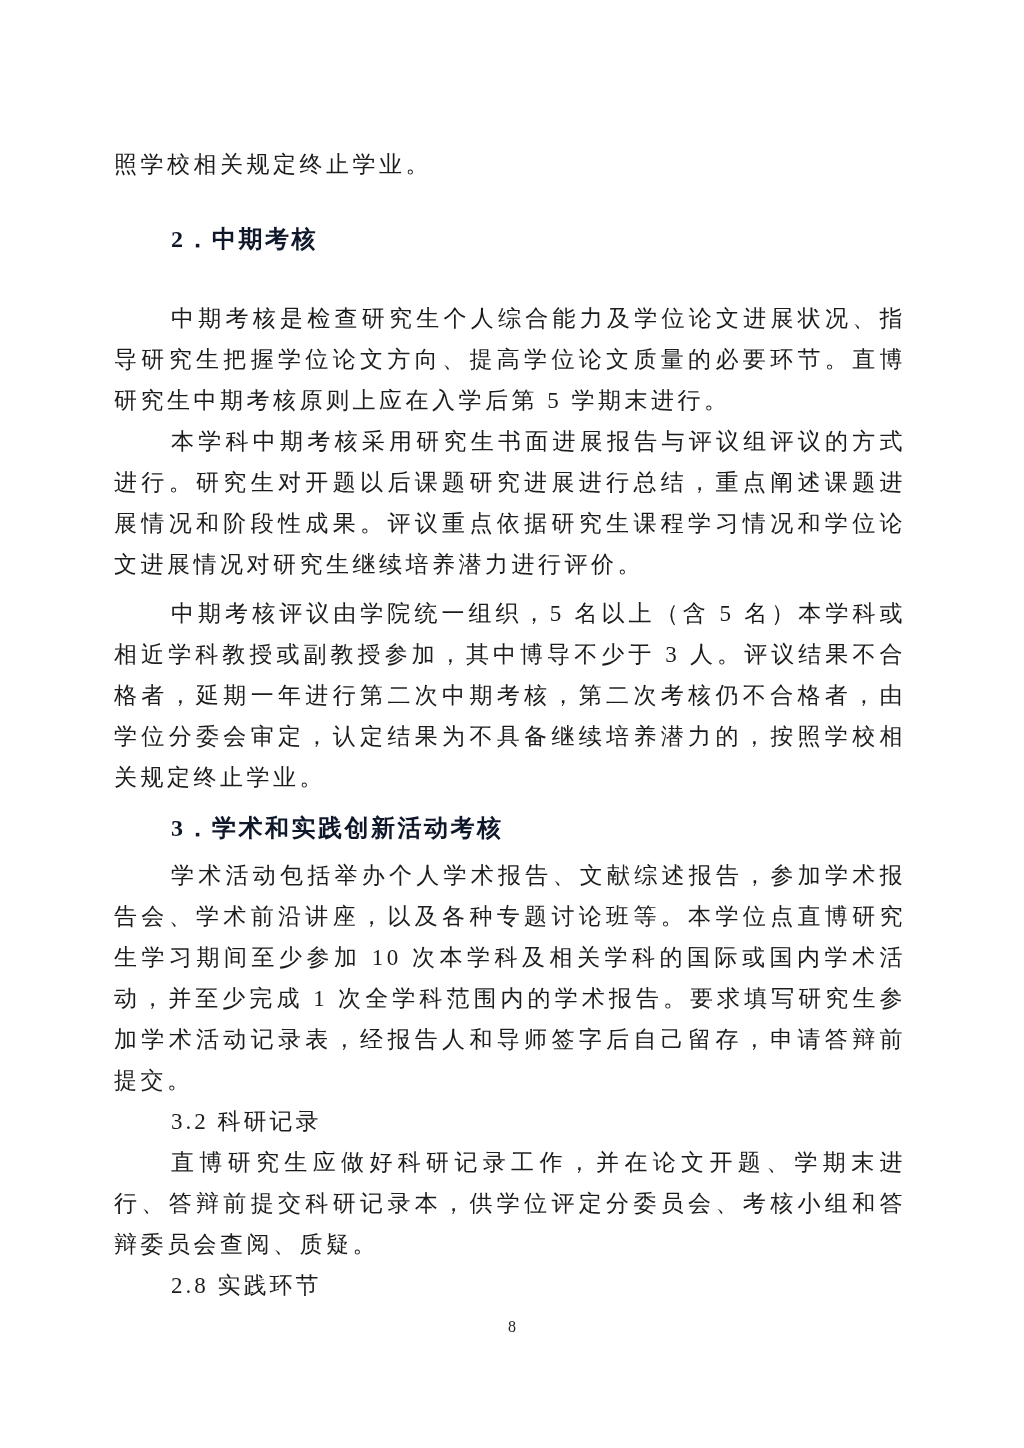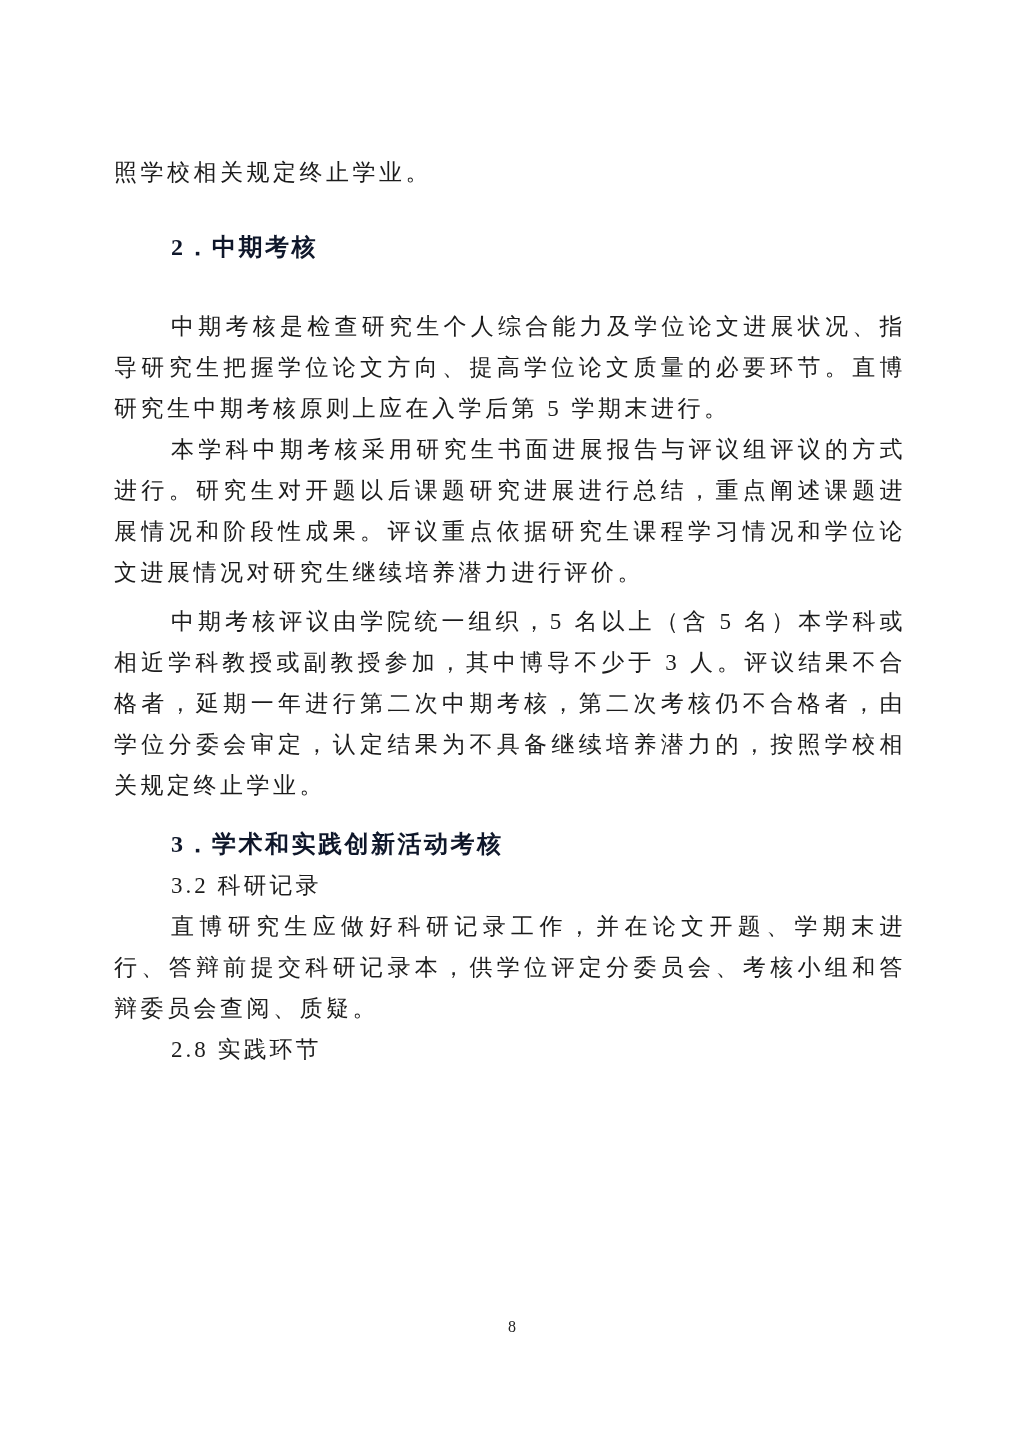--- a/index.html
+++ b/index.html
@@ -11,21 +11,21 @@
     position: relative;
     width: 1024px;
     height: 1448px;
     background: #ffffff;
     overflow: hidden;
     font-family: "Liberation Serif", "DejaVu Serif", serif;
     color: #1c1c1c;
   }
   .content {
     position: absolute;
-    top: 152px;
+    top: 144px;
     left: 114px;
     width: 792px;
     font-family: Liberation Serif, serif;
   }
   .body-text {
     margin: 0;
     font-size: 23px;
     line-height: 41px;
     letter-spacing: 3.5px;
     text-align: justify;
@@ -48,21 +48,21 @@
     margin: 0;
     font-size: 23px;
     line-height: 41px;
     font-weight: 400;
     letter-spacing: 3px;
     text-indent: 57px;
   }
   .mt-heading2   { margin-top: 34px; }
   .mt-para1     { margin-top: 38px; }
   .mt-para3     { margin-top: 8px; }
-  .mt-heading3  { margin-top: 18px; }
+  .mt-heading3  { margin-top: 10px; }
   .mt-sub31     { margin-top: 36px; }
   .mt-para31    { margin-top: 6px; }
   .page-footer {
     position: absolute;
     left: 0;
     top: 1318px;
     width: 100%;
     text-align: center;
   }
   .page-number {
@@ -84,20 +84,21 @@
 
     <p class="body-text mt-para1">中期考核是检查研究生个人综合能力及学位论文进展状况、指导研究生把握学位论文方向、提高学位论文质量的必要环节。直博研究生中期考核原则上应在入学后第 5 学期末进行。</p>
 
     <p class="body-text">本学科中期考核采用研究生书面进展报告与评议组评议的方式进行。研究生对开题以后课题研究进展进行总结，重点阐述课题进展情况和阶段性成果。评议重点依据研究生课程学习情况和学位论文进展情况对研究生继续培养潜力进行评价。</p>
 
     <p class="body-text mt-para3">中期考核评议由学院统一组织，5 名以上（含 5 名）本学科或相近学科教授或副教授参加，其中博导不少于 3 人。评议结果不合格者，延期一年进行第二次中期考核，第二次考核仍不合格者，由学位分委会审定，认定结果为不具备继续培养潜力的，按照学校相关规定终止学业。</p>
 
     <h2 class="heading-l1 mt-heading3">3．学术和实践创新活动考核</h2>
 
 
+    <p class="body-text mt-para31">学术活动包括举办个人学术报告、文献综述报告，参加学术报告会、学术前沿讲座，以及各种专题讨论班等。本学位点直博研究生学习期间至少参加 10 次本学科及相关学科的国际或国内学术活动，并至少完成 1 次全学科范围内的学术报告。要求填写研究生参加学术活动记录表，经报告人和导师签字后自己留存，申请答辩前提交。</p>
 
     <h3 class="heading-l2">3.2 科研记录</h3>
 
     <p class="body-text">直博研究生应做好科研记录工作，并在论文开题、学期末进行、答辩前提交科研记录本，供学位评定分委员会、考核小组和答辩委员会查阅、质疑。</p>
 
     <h3 class="heading-l2">2.8 实践环节</h3>
 
   </div>
 
   <div class="page-footer">

